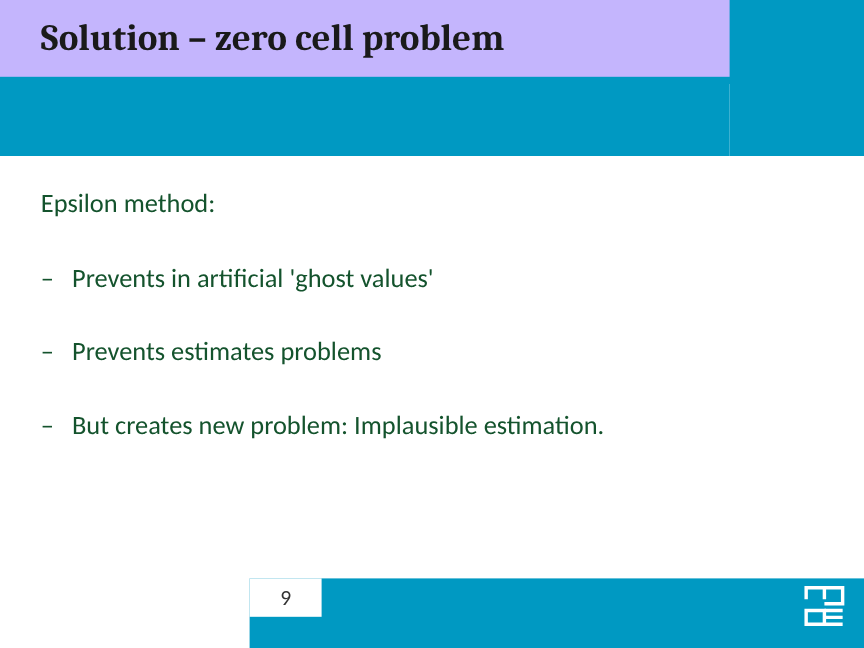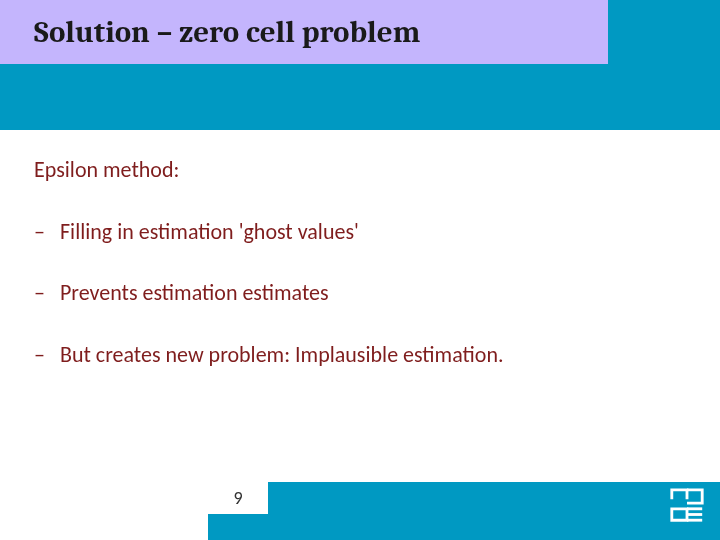--- a/index.html
+++ b/index.html
@@ -43,21 +43,21 @@
     height: 64px;
     background: #0099c2;
   }
   .content {
     position: absolute;
     left: 34px;
     top: 156px;
     right: 40px;
     font-family: Calibri, Arial, sans-serif;
     font-size: 22px;
-    color: #7f1d1d;
+    color: #14532d;
     line-height: 1.25;
   }
   .intro {
     margin-bottom: 34px;
   }
   .bullets {
     list-style: none;
   }
   .bullets li {
     position: relative;
@@ -117,22 +117,22 @@
     <div class="title-under-bar"></div>
     <div class="title-right-block"></div>
     <div class="title-bar">
       <h1>Solution – zero cell problem</h1>
     </div>
   </div>
 
   <div class="content">
     <p class="intro">Epsilon method:</p>
     <ul class="bullets">
-      <li>Filling in estimation  'ghost values'</li>
-      <li>Prevents estimation estimates</li>
+      <li>Prevents in artificial  'ghost values'</li>
+      <li>Prevents estimates problems</li>
       <li>But creates new problem: Implausible estimation.</li>
     </ul>
   </div>
 
   <div class="footer">
     <div class="footer-bar"></div>
     <div class="page-num-box">
       <span>9</span>
     </div>
     <div class="logo">

